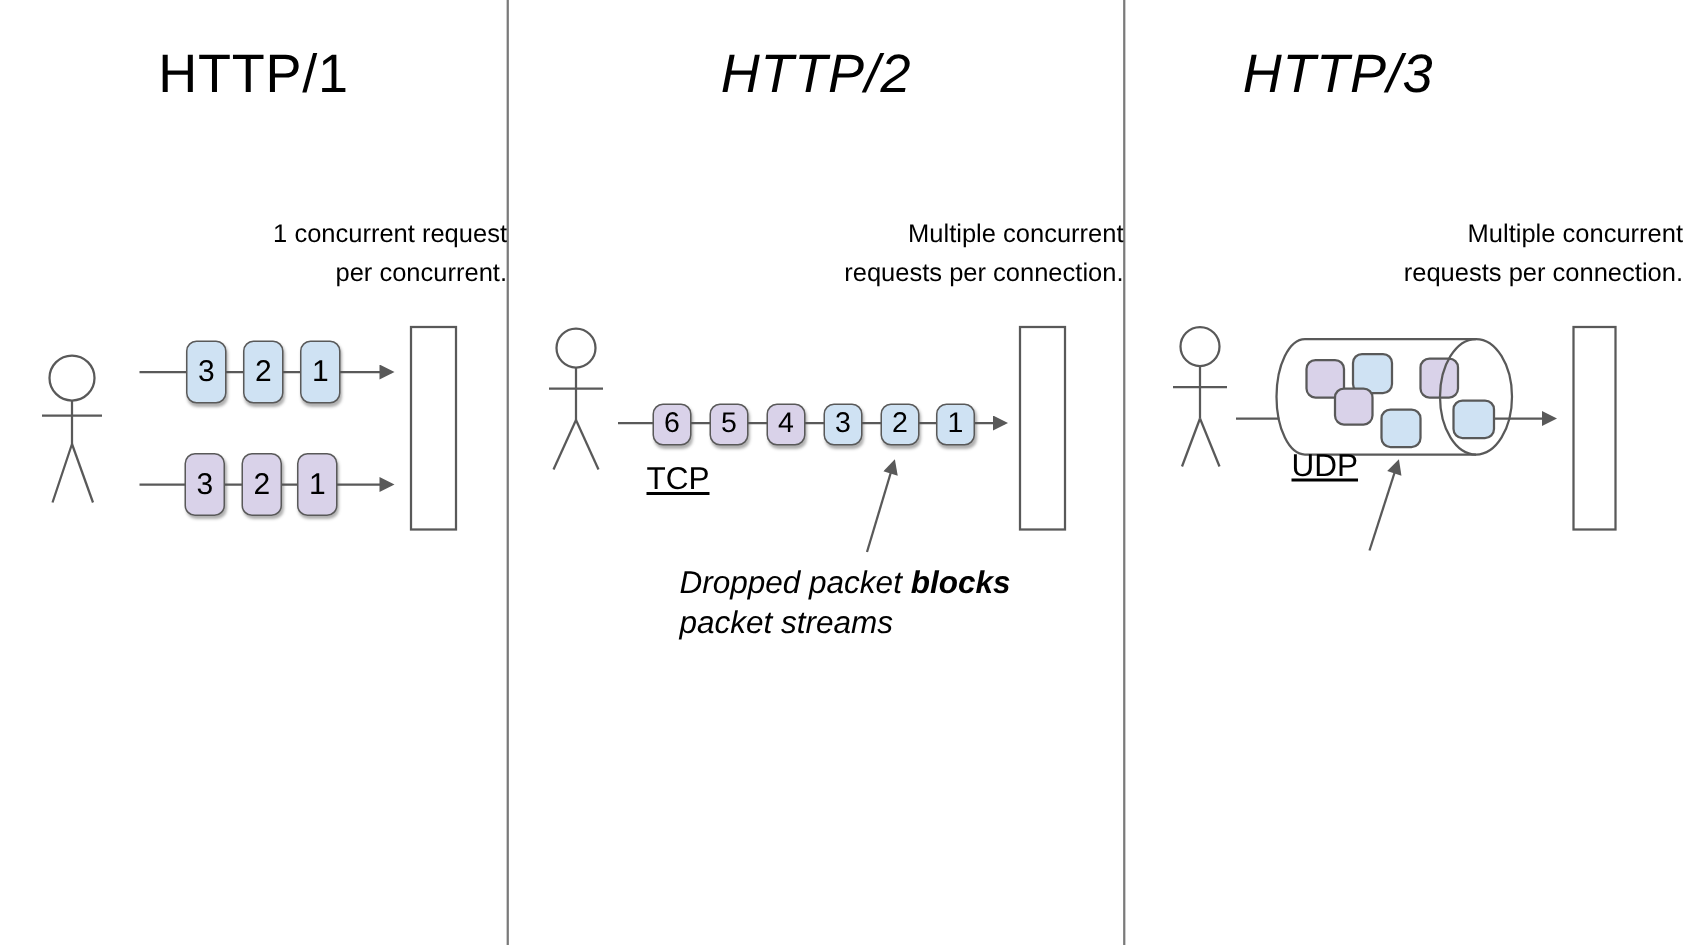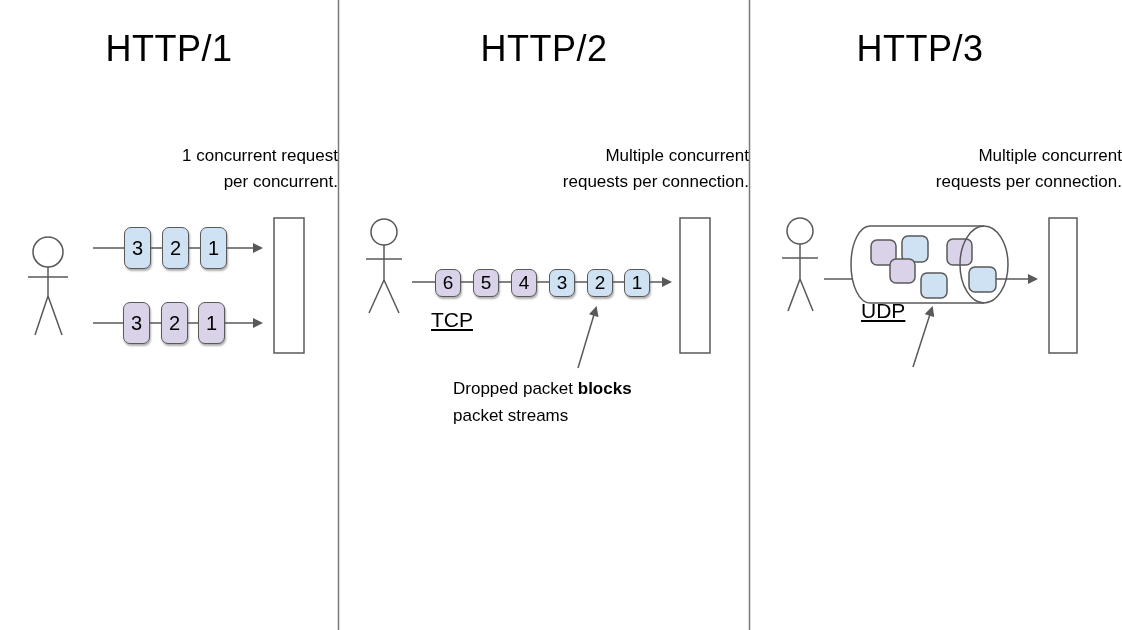--- a/index.html
+++ b/index.html
@@ -24,21 +24,21 @@
   .packet{
     position:absolute;box-sizing:border-box;border:1.5px solid #595959;border-radius:7px;
     display:flex;align-items:center;justify-content:center;
     box-shadow:1px 2px 2px rgba(80,80,80,0.45);
   }
   .packet.lg{width:27px;height:42px;font-size:20px;}
   .packet.sm{width:26px;height:28px;font-size:19px;}
   .packet.blue{background:#cfe2f3;}
   .packet.purple{background:#d9d2e9;}
   .proto{position:absolute;font-size:21px;text-decoration:underline;}
-  .annotation{position:absolute;font-size:17px;line-height:27px;width:270px;}
+  .annotation{position:absolute;font-size:21px;line-height:27px;width:270px;font-style:italic;}
   .annotation b{font-weight:700;}
 </style>
 </head>
 <body>
 
 <div id="stage">
 
   <svg id="shapes" width="1122" height="630" viewBox="0 0 1122 630">
     <defs>
       <marker id="arrow" viewBox="0 0 10 10" refX="8" refY="5" markerWidth="11" markerHeight="10" orient="auto" markerUnits="userSpaceOnUse">
@@ -102,40 +102,40 @@
     </div>
     <div class="packet lg blue" style="left:124px;top:227px;">3</div>
     <div class="packet lg blue" style="left:162px;top:227px;">2</div>
     <div class="packet lg blue" style="left:200px;top:227px;">1</div>
     <div class="packet lg purple" style="left:123px;top:302px;">3</div>
     <div class="packet lg purple" style="left:161px;top:302px;">2</div>
     <div class="packet lg purple" style="left:198px;top:302px;">1</div>
   </section>
 
   <section>
-    <h1 class="title" style="left:339px;width:410px;">HTTP/2</h1>
+    <h1 class="title" style="left:339px;width:410px;font-style:italic;">HTTP/2</h1>
     <div class="desc" style="left:339px;width:410px;">
       <span>Multiple concurrent</span><br>
       <span>requests per connection.</span>
     </div>
     <div class="packet sm purple" style="left:435px;top:269px;">6</div>
     <div class="packet sm purple" style="left:473px;top:269px;">5</div>
     <div class="packet sm purple" style="left:511px;top:269px;">4</div>
     <div class="packet sm blue" style="left:549px;top:269px;">3</div>
     <div class="packet sm blue" style="left:587px;top:269px;">2</div>
     <div class="packet sm blue" style="left:624px;top:269px;">1</div>
     <div class="proto" style="left:431px;top:308px;">TCP</div>
     <div class="annotation" style="left:453px;top:375px;">
       <span>Dropped packet </span><b>blocks</b><br>
       <span>packet streams</span>
     </div>
   </section>
 
   <section>
-    <h1 class="title" style="left:734px;width:372px;">HTTP/3</h1>
+    <h1 class="title" style="left:706px;width:372px;font-style:italic;">HTTP/3</h1>
     <div class="desc" style="left:750px;width:372px;">
       <span>Multiple concurrent</span><br>
       <span>requests per connection.</span>
     </div>
     <div class="proto" style="left:861px;top:299px;">UDP</div>
   </section>
 
 </div>
 
 </body></html>

